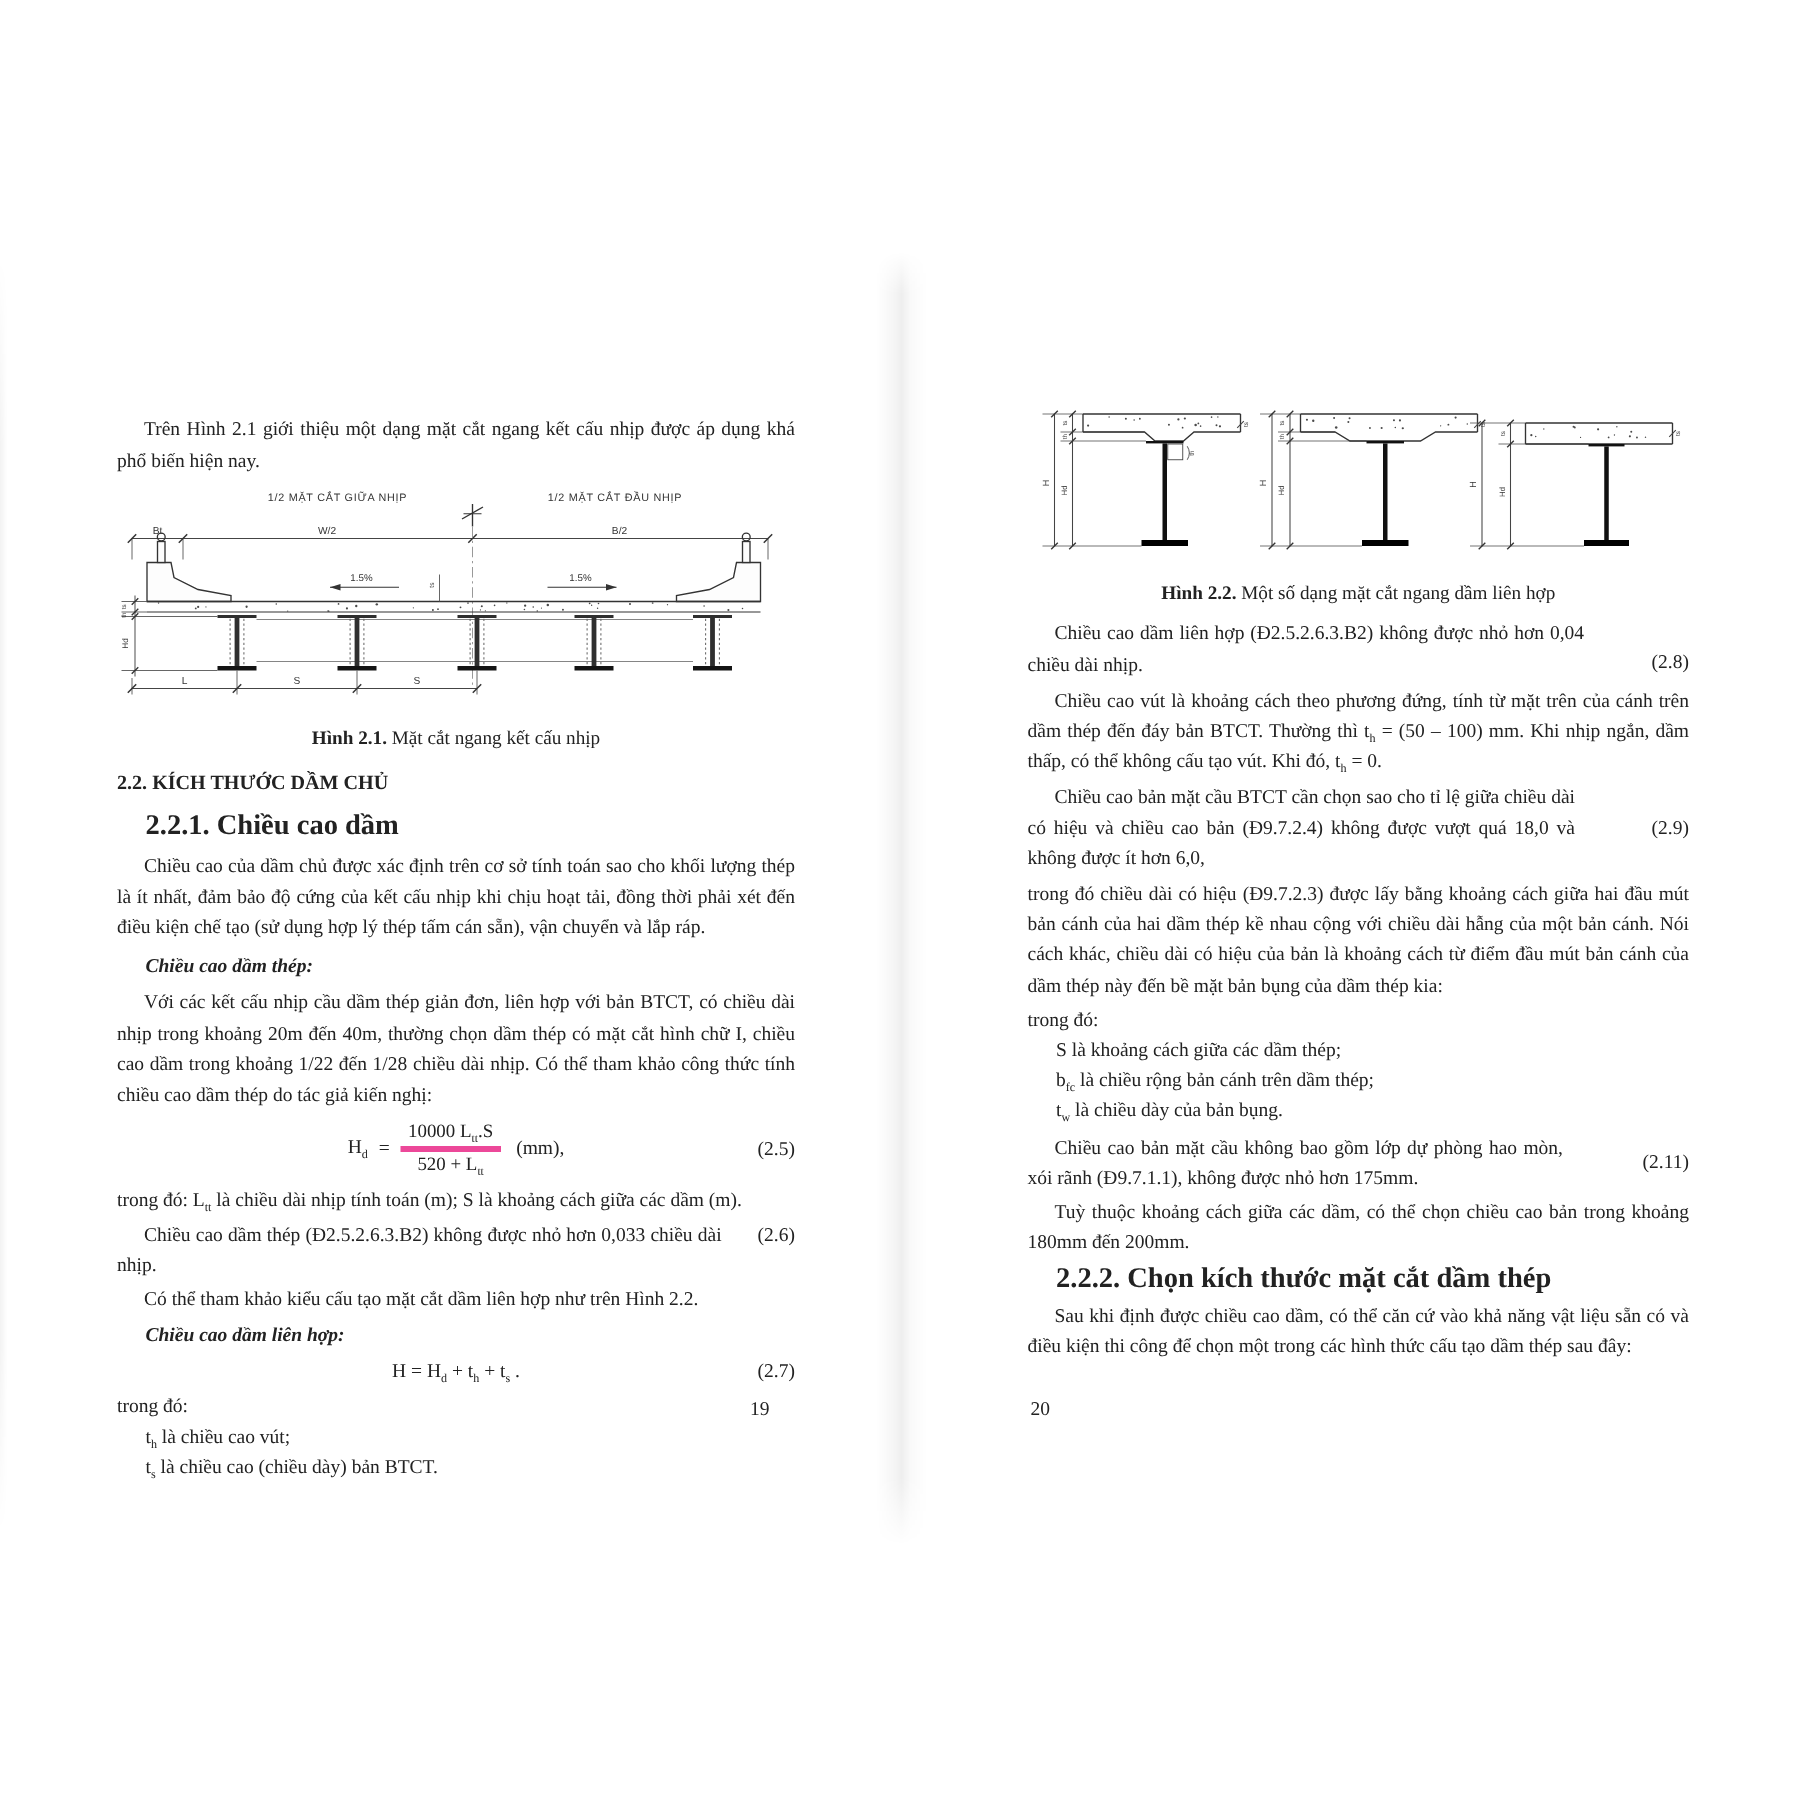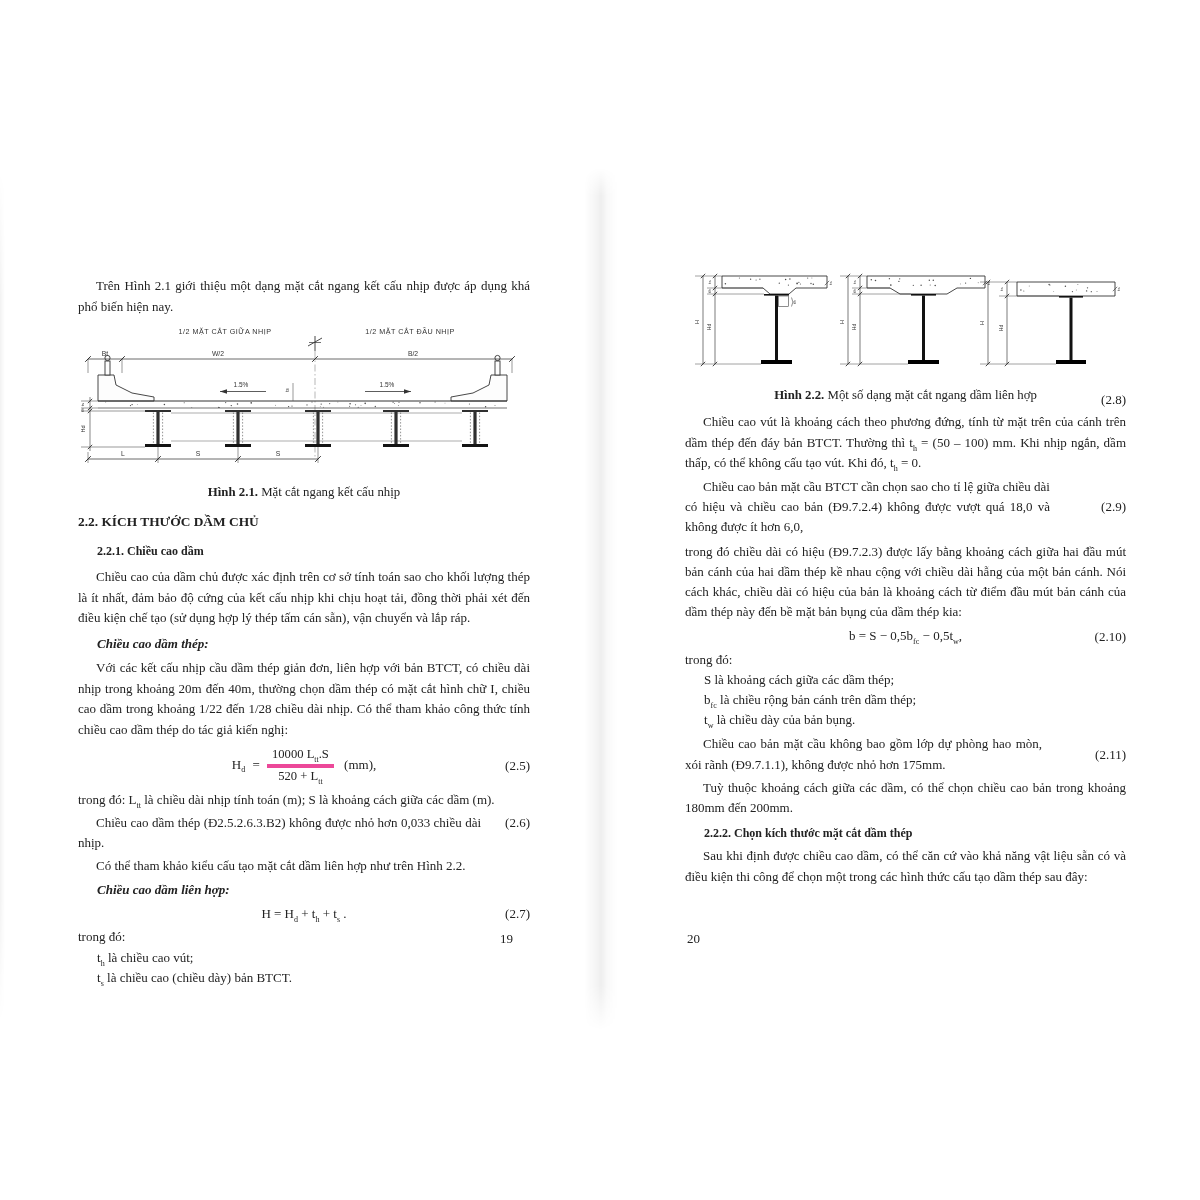--- a/index.html
+++ b/index.html
@@ -7,21 +7,21 @@
     width:1200px;height:1200px;background:#ffffff;position:relative;overflow:hidden;
     font-family:"Liberation Serif","DejaVu Serif",serif;color:#222;
   }
   .page{position:absolute;top:0;height:846px;}
   .page-left{left:78px;width:452px;font-size:13px;line-height:20.5px;}
   .page-right{left:685px;width:441px;font-size:13px;line-height:20.2px;}
   p{margin:0;text-align:justify;text-indent:18px;}
   .noind{text-indent:0;}
   .li{margin-left:19px;text-indent:0;text-align:left;}
   .h-main{font-weight:bold;font-size:13.4px;text-indent:0;text-align:left;}
-  .h-sub{font-weight:bold;font-size:12px;margin-left:19px;text-indent:0;text-align:left;}
+  .h-sub{font-weight:bold;font-size:19px;margin-left:19px;text-indent:0;text-align:left;}
   .h-bi{font-weight:bold;font-style:italic;margin-left:19px;text-indent:0;text-align:left;}
   .caption{text-align:center;font-size:12.8px;}
   .caption .cap-b{font-weight:bold;}
   sub{font-size:0.62em;line-height:0;}
   .eqrow{position:relative;text-align:center;text-indent:0;}
   .eqno{position:absolute;right:0;top:50%;transform:translateY(-50%);text-indent:0;}
   .frac{display:inline-block;vertical-align:middle;text-align:center;font-size:12.6px;line-height:1.25;}
   .frac .num{display:block;border-bottom:4px solid #ec4899;padding:0 5px 1px;}
   .frac .den{display:block;padding:1px 5px 0;}
   .eq-unit{margin-left:7px;}
@@ -421,36 +421,33 @@
       </g>
     </svg>
   </div>
 
   <div class="caption" style="margin-top:8px;">
     <span class="cap-b">Hình 2.2.</span>
     <span class="cap-i">Một số dạng mặt cắt ngang dầm liên hợp</span>
   </div>
 
   <p class="rel pr70" style="margin-top:7px;">
+    <span>Chiều cao dầm liên hợp (Đ2.5.2.6.3.B2) không được nhỏ hơn 0,04 chiều dài nhịp.</span>
     <span class="eqno" style="top:auto;bottom:2px;transform:none;">(2.8)</span>
   </p>
 
   <p style="margin-top:4px;"><span>Chiều cao vút là khoảng cách theo phương đứng, tính từ mặt trên của cánh trên dầm thép đến đáy bản BTCT. Thường thì t</span><sub>h</sub><span> = (50 – 100) mm. Khi nhịp ngắn, dầm thấp, có thể không cấu tạo vút. Khi đó, t</span><sub>h</sub><span> = 0.</span></p>
 
   <p class="rel pr76" style="margin-top:4px;">
     <span>Chiều cao bản mặt cầu BTCT cần chọn sao cho tỉ lệ giữa chiều dài có hiệu và chiều cao bản (Đ9.7.2.4) không được vượt quá 18,0 và không được ít hơn 6,0,</span>
     <span class="eqno">(2.9)</span>
   </p>
 
   <p class="noind" style="margin-top:4px;">trong đó chiều dài có hiệu (Đ9.7.2.3) được lấy bằng khoảng cách giữa hai đầu mút bản cánh của hai dầm thép kề nhau cộng với chiều dài hẫng của một bản cánh. Nói cách khác, chiều dài có hiệu của bản là khoảng cách từ điểm đầu mút bản cánh của dầm thép này đến bề mặt bản bụng của dầm thép kia:</p>
 
-  <div class="eqrow" style="margin-top:4px;">
-    <span>b = S − 0,5b</span><sub>fc</sub><span> − 0,5t</span><sub>w</sub><span>,</span>
-    <span class="eqno">(2.10)</span>
-  </div>
 
   <p class="noind" style="margin-top:3px;">trong đó:</p>
   <p class="li">S là khoảng cách giữa các dầm thép;</p>
   <p class="li"><span>b</span><sub>fc</sub><span> là chiều rộng bản cánh trên dầm thép;</span></p>
   <p class="li"><span>t</span><sub>w</sub><span> là chiều dày của bản bụng.</span></p>
 
   <p class="rel pr84" style="margin-top:4px;">
     <span>Chiều cao bản mặt cầu không bao gồm lớp dự phòng hao mòn, xói rãnh (Đ9.7.1.1), không được nhỏ hơn 175mm.</span>
     <span class="eqno">(2.11)</span>
   </p>

